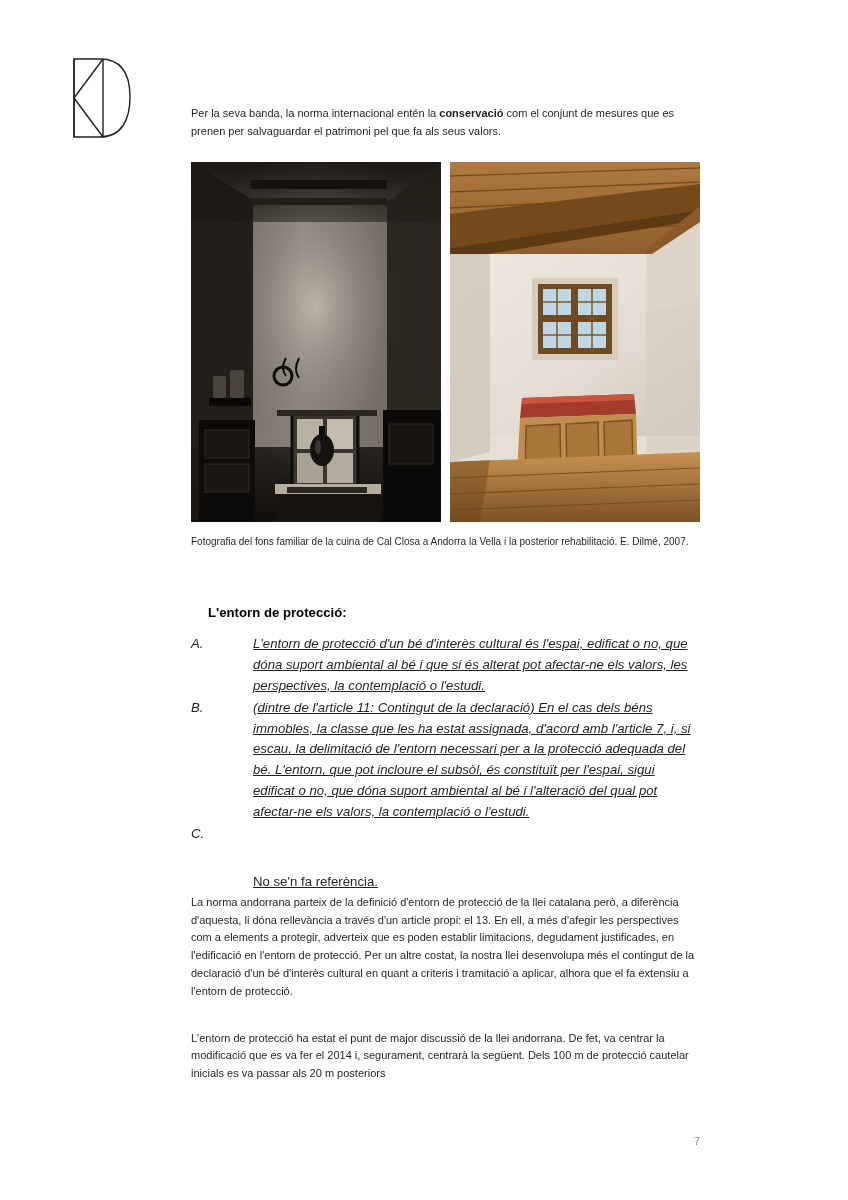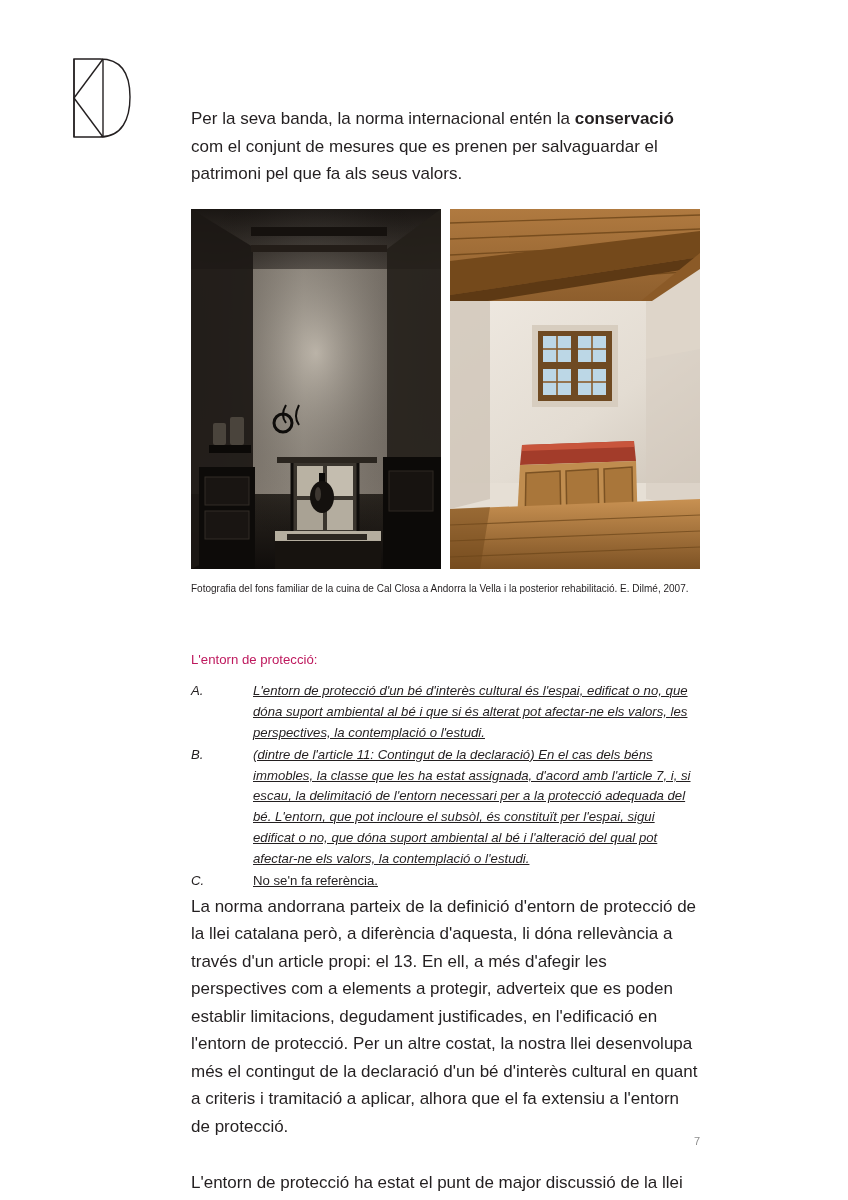--- a/index.html
+++ b/index.html
@@ -30,21 +30,21 @@
 
   
   .content {
     position: absolute;
     left: 191px;
     top: 105px;
     width: 509px;
   }
 
   p.body {
-    font-size: 17px;
+    font-size: 11px;
     line-height: 1.62;
     margin: 0 0 0 0;
     color: #231f20;
     text-align: left;
   }
   p.body + p.body {
     margin-top: 29px;
   }
   .bold { font-weight: bold; }
 
@@ -64,23 +64,23 @@
   .caption {
     margin-top: 13px;
     font-size: 10px;
     line-height: 1.45;
     color: #231f20;
   }
 
   
   h2.subhead {
     font-size: 13.2px;
-    font-weight: normal;
-    margin: 56px 0 14px 0;
-    color: #be185d;
+    font-weight: bold;
+    margin: 56px 0 14px 17px;
+    color: #000000;
   }
 
   
   .lettered {
     margin: 0;
     padding: 0;
     list-style: none;
   }
   .lettered li {
     display: flex;
@@ -91,21 +91,21 @@
   }
   .lettered .marker {
     width: 62px;
     flex: 0 0 62px;
     font-style: italic;
   }
   .lettered .text {
     flex: 1 1 auto;
     text-decoration: underline;
   }
-  .lettered li.plain .text { font-style: normal; }
+  .lettered li.plain .text { font-style: normal; margin-top: 48px; }
 
   .afterlist { margin-top: 16px; }
 
   
   .page-number {
     position: absolute;
     right: 148px;
     top: 1135px;
     font-size: 11px;
     color: #8d8d8d;

